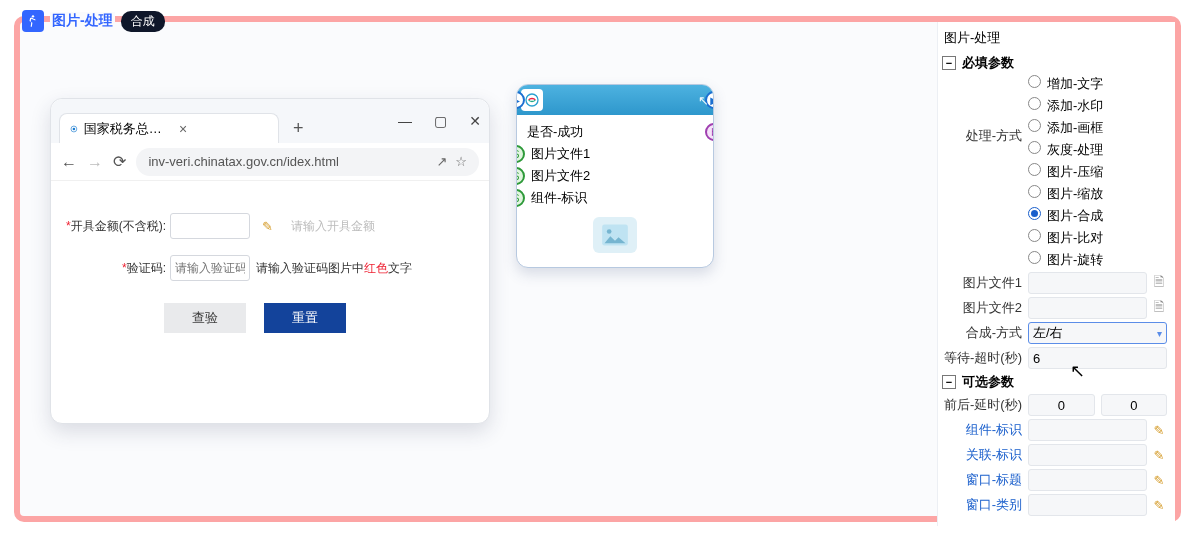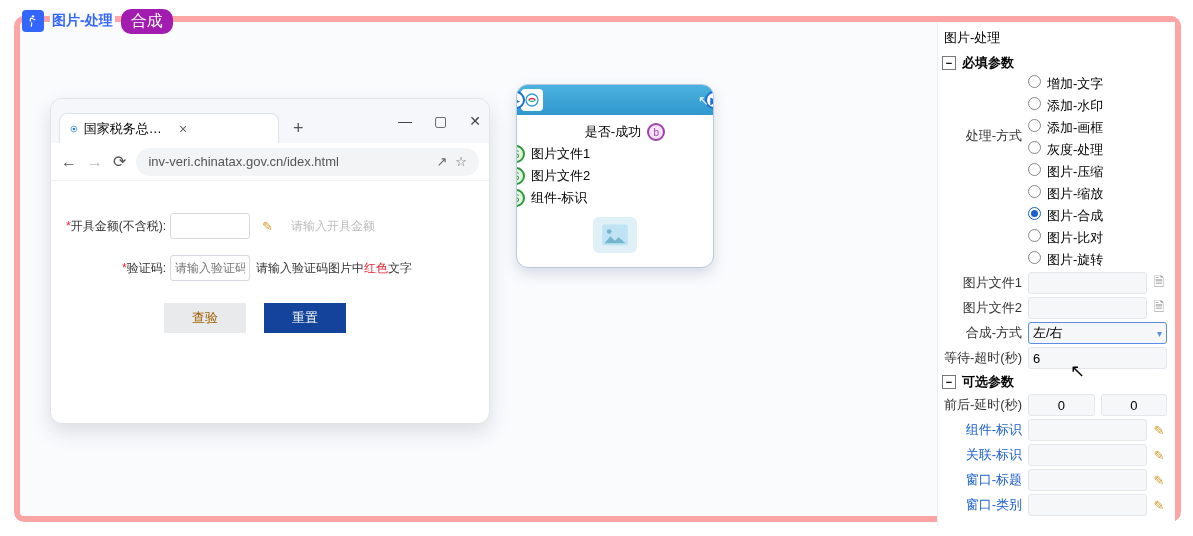--- a/index.html
+++ b/index.html
@@ -1,21 +1,21 @@
 <!DOCTYPE html>
 <html><head>
 <meta charset="utf-8">
 <style>
   * { box-sizing: border-box; margin: 0; padding: 0; }
   body { font-family: "Microsoft YaHei", Arial, sans-serif; font-size: 13px; background: #fff; width: 1193px; height: 536px; overflow: hidden; }
   .frame { border: 6px solid #fca5a5; border-radius: 10px; position: absolute; left: 14px; top: 16px; width: 1167px; height: 506px; background: #fafbfd; }
   .title-bar { position: absolute; left: -2px; top: -14px; height: 26px; display: flex; align-items: center; gap: 6px; }
   .runner-icon { width: 22px; height: 22px; background: #3366ff; border-radius: 4px; display: inline-flex; align-items: center; justify-content: center; margin-left: 4px;}
   .title-text { color: #3366ff; font-weight: 600; font-size: 14px; background:#fafbfd; padding:0 2px;}
-  .title-pill { background: #a21caf; color: #fff; border-radius: 10px; padding: 2px 10px; font-size: 16px; }
+  .title-pill { background: #0f172a; color: #fff; border-radius: 10px; padding: 2px 10px; font-size: 12px; }
 
   .browser { position: absolute; left: 30px; top: 76px; width: 440px; height: 326px; background: #fff; border: 1px solid #e0e3e8; border-radius: 12px; box-shadow: 0 8px 20px rgba(40,50,80,0.15); }
   .tabbar { height: 44px; background: #f5f7fa; border-radius: 12px 12px 0 0; display: flex; align-items: center; padding: 0 8px; }
   .tab { background: #fff; height: 30px; border-radius: 8px 8px 0 0; display: flex; align-items: center; padding: 0 10px; margin-top: 14px; max-width: 220px; gap: 6px; border:1px solid #e0e3e8; border-bottom:none;}
   .tab span { overflow: hidden; white-space: nowrap; text-overflow: ellipsis; width:160px;}
   .tab-close { color:#666; font-size:14px; cursor:pointer;}
   .tab-plus { margin-left:14px; margin-top:14px; font-size:18px; color:#555; cursor:pointer;}
   .win-ctrls { margin-left: auto; display: flex; gap: 22px; font-size: 14px; color: #444; }
   .addrbar { height: 38px; display: flex; align-items: center; padding: 0 10px; gap: 10px; border-bottom: 1px solid #f0f0f0;}
   .nav-ico { color: #555; font-size: 16px; cursor:pointer;}
@@ -31,33 +31,33 @@
   .hint { color: #bcbcbc; font-size: 12px; margin-left: 18px;}
   .hint2 { color: #333; font-size: 12px; margin-left: 6px;}
   .hint2 .red { color: #e23; }
   .captcha-img { width: 88px; height: 28px; background: linear-gradient(135deg,#c8c2a8,#b6b090); margin-left:4px; border-radius:2px; position:relative; overflow:hidden; font-family:cursive; font-size:18px; font-weight:bold; display:flex; align-items:center; justify-content:center;}
   .captcha-img::after{content:""; position:absolute; inset:0; background:repeating-linear-gradient(55deg,transparent 0 3px,rgba(0,100,0,0.4) 3px 4px);}
   .captcha-img .t1{color:#c03030;}
   .captcha-img .t2{color:#203080;}
   .captcha-img .t3{color:#108030;}
   .btn-row { display: flex; gap: 18px; margin-left: 100px; margin-top: 20px;}
   .btn { width: 82px; height: 30px; display: flex; align-items: center; justify-content: center; font-size: 13px; cursor: pointer;}
-  .btn-check { background: #e9eaec; color: #a16207;}
+  .btn-check { background: #e9eaec; color: #404040;}
   .btn-reset { background: #13439b; color: #fff;}
 
   .node { position: absolute; left: 496px; top: 62px; width: 198px; }
   .node-title { color: #1b6fd1; font-size: 14px; text-align: center; margin-bottom: 4px;}
   .node-card { background: #fff; border: 1px solid #b7c9e0; border-radius: 12px; overflow: hidden; position: relative; box-shadow: 0 6px 14px rgba(60,80,120,0.18);}
   .node-hdr { background: linear-gradient(#4db2e0,#2e97cc); height: 30px; display:flex; align-items:center; padding:0 4px; gap:4px;}
   .node-ico { width: 22px; height: 22px; background: #fff; border-radius: 4px; display:flex; align-items:center; justify-content:center;}
   .node-hdr-cursor{ margin-left:auto; color:#fff; opacity:0.9; font-size:13px;}
   .node-port-left{ position:absolute; left:-10px; top:6px; width:18px;height:18px; border-radius:50%; background:#fff; border:2px solid #1b6fd1; color:#1b6fd1; display:flex; align-items:center; justify-content:center; font-size:10px;}
   .node-port-right{ position:absolute; right:-10px; top:6px; width:18px;height:18px; border-radius:50%; background:#fff; border:2px solid #1b6fd1; color:#1b6fd1; display:flex; align-items:center; justify-content:center; font-size:10px;}
   .node-body { position: relative; padding: 6px 10px 10px 10px; }
-  .out-row { display:flex; justify-content:center; align-items:center; gap:6px; height:22px; font-size:13px;}
+  .out-row { display:flex; justify-content:space-between; align-items:center; gap:6px; height:22px; font-size:13px;}
   .out-pin{ width:18px; height:18px; border-radius:50%; display:flex; align-items:center; justify-content:center; border:2px solid; font-size:10px; margin-right:-20px;}
   .pin-b{ color:#a03fb0; border-color:#a03fb0; background:#f5e2f9;}
   .pin-s{ color:#2e9a3a; border-color:#2e9a3a; background:#e1f5df;}
   .in-row{ display:flex; align-items:center; gap:6px; height:22px; font-size:13px;}
   .in-pin{ width:18px; height:18px; border-radius:50%; display:flex; align-items:center; justify-content:center; border:2px solid #2e9a3a; color:#2e9a3a; background:#e1f5df; font-size:10px; margin-left:-20px;}
   .node-img-ph{ width:44px; height:36px; margin:8px auto 4px auto; background:#dff0f7; border-radius:6px; display:flex; align-items:center; justify-content:center; color:#76b5d0;}
 
   .panel { position: absolute; right: 0; top: 0; width: 238px; height: 504px; background: #fff; border-left: 1px solid #eceff4; padding: 4px 8px 4px 4px; overflow:hidden;}
   .panel-title { font-size: 13px; padding: 3px 2px; }
   .sect { display:flex; align-items:center; gap:6px; margin:4px 0 2px 0; font-weight:600; font-size:13px;}

